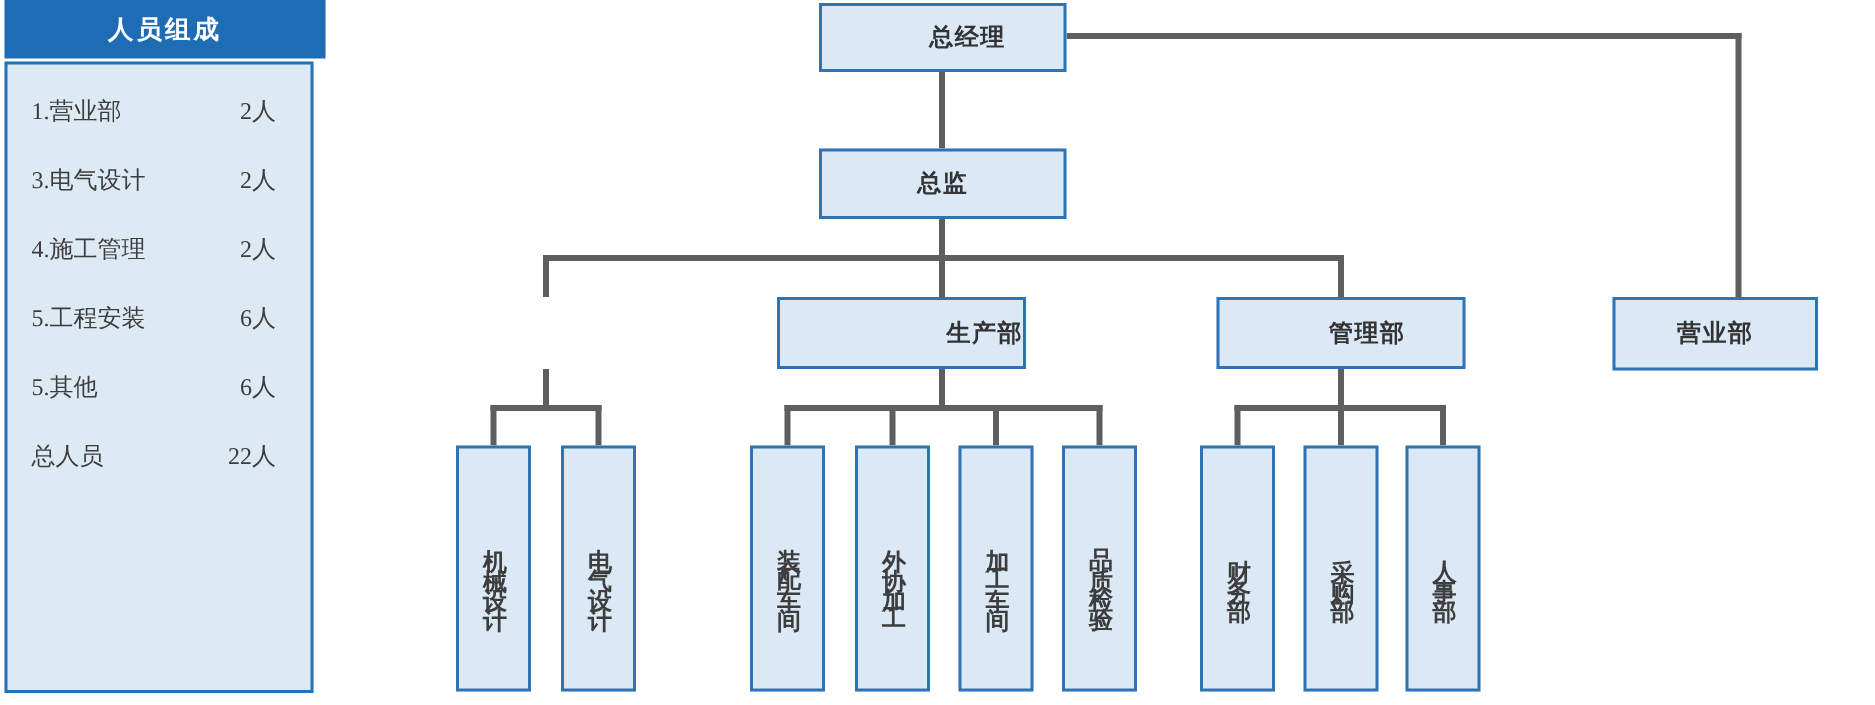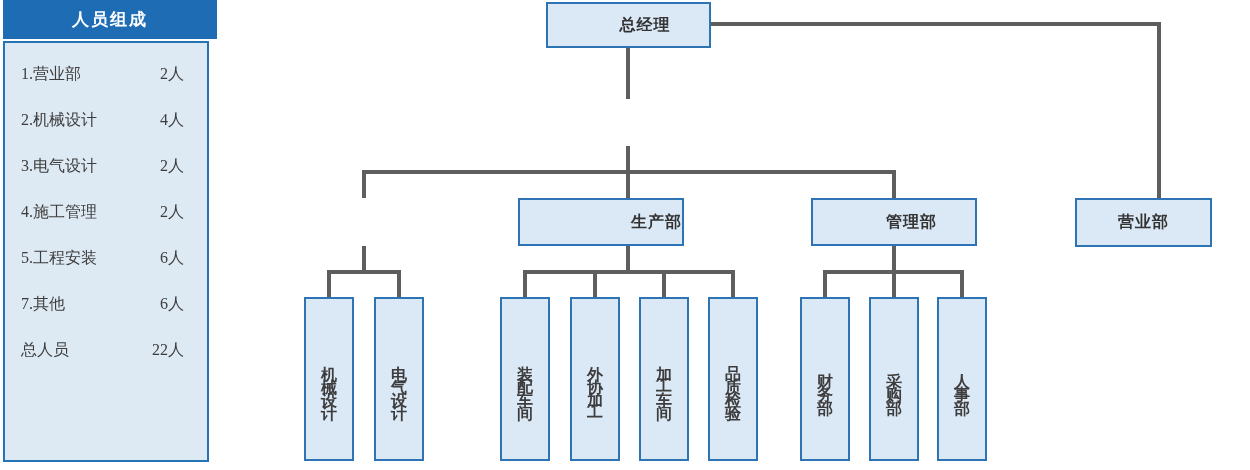--- a/index.html
+++ b/index.html
@@ -49,37 +49,33 @@
 
 <div class="canvas">
 
   <div class="panel-header">人员组成</div>
   <div class="panel-body">
     <div class="p-row">
       <span>1.营业部</span>
       <span>2人</span>
     </div>
     <div class="p-row">
-      <span>2.机械设计</span>
-      <span>4人</span>
-    </div>
-    <div class="p-row">
       <span>3.电气设计</span>
       <span>2人</span>
     </div>
     <div class="p-row">
       <span>4.施工管理</span>
       <span>2人</span>
     </div>
     <div class="p-row">
       <span>5.工程安装</span>
       <span>6人</span>
     </div>
     <div class="p-row">
-      <span>7.其他</span>
+      <span>5.其他</span>
       <span>6人</span>
     </div>
     <div class="p-row">
       <span>总人员</span>
       <span>22人</span>
     </div>
   </div>
 
   <div class="line" style="left:626px;top:48px;width:4px;height:51px;"></div>
   <div class="line" style="left:711px;top:22px;width:450px;height:4px;"></div>
@@ -103,20 +99,23 @@
   <div class="line" style="left:731px;top:270px;width:4px;height:27px;"></div>
 
   <div class="line" style="left:892px;top:246px;width:4px;height:28px;"></div>
   <div class="line" style="left:823px;top:270px;width:141px;height:4px;"></div>
   <div class="line" style="left:823px;top:270px;width:4px;height:27px;"></div>
   <div class="line" style="left:892px;top:270px;width:4px;height:27px;"></div>
   <div class="line" style="left:960px;top:270px;width:4px;height:27px;"></div>
 
   <div class="node" style="left:546px;top:2px;width:165px;height:46px;padding-left:33px;">
     <span>总经理</span>
+  </div>
+  <div class="node" style="left:546px;top:99px;width:165px;height:47px;">
+    <span>总监</span>
   </div>
 
   <div class="node" style="left:518px;top:198px;width:166px;height:48px;justify-content:flex-end;">
     <span>生产部</span>
   </div>
   <div class="node" style="left:811px;top:198px;width:166px;height:48px;padding-left:35px;">
     <span>管理部</span>
   </div>
   <div class="node" style="left:1075px;top:198px;width:137px;height:49px;">
     <span>营业部</span>

